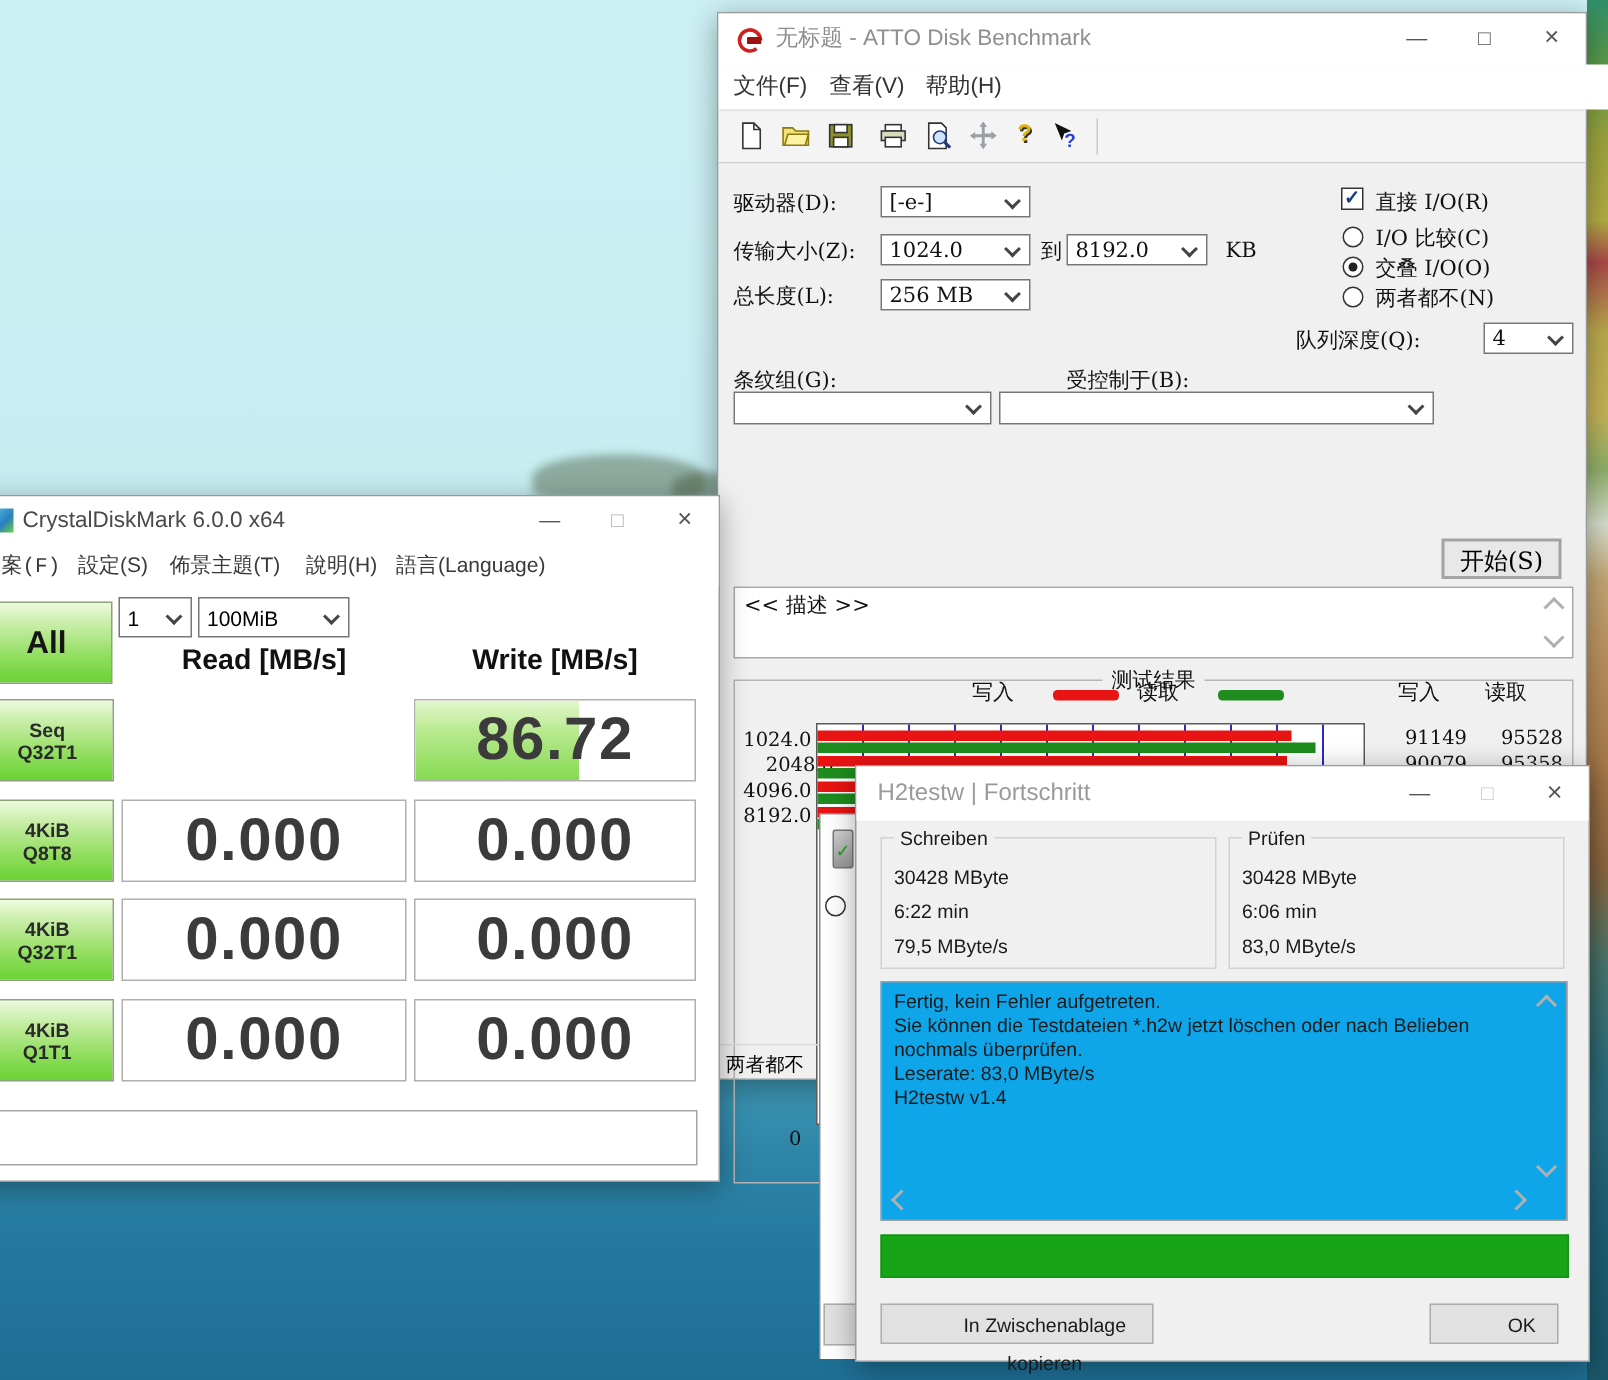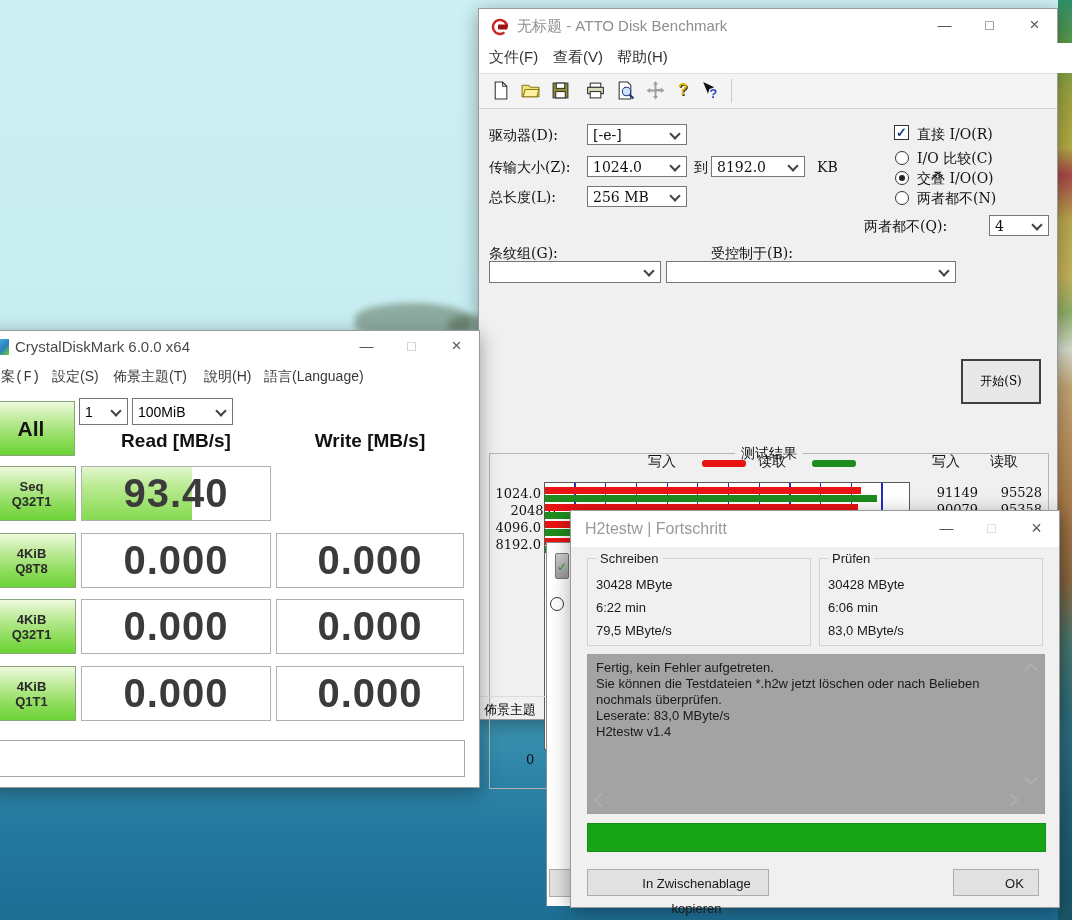--- a/index.html
+++ b/index.html
@@ -28,21 +28,21 @@
   #atto-menubar span{position:absolute;top:5px;}
   #atto-toolbar{left:0;top:64px;width:100%;height:36px;background:#f4f4f4;border-top:1px solid #e2e2e2;border-bottom:1px solid #cfcfcf;box-sizing:border-box;}
   .tbi{position:absolute;top:7px;width:22px;height:20px;text-align:center;}
   .tbi svg{width:19px;height:19px;}
   #atto-body{left:0;top:100px;width:100%;height:587px;background:#f0f0f0;font-family:"DejaVu Serif","Liberation Serif",serif;font-size:14px;color:#111;}
   .a-label{position:absolute;white-space:nowrap;}
   .a-combo{height:21px;font-size:14px;font-family:"DejaVu Serif",serif;}
   .cb{position:absolute;width:15px;height:15px;background:#fff;border:1px solid #333;box-sizing:border-box;text-align:center;line-height:13px;font-size:13px;color:#16407c;font-weight:bold;}
   .radio{position:absolute;width:14px;height:14px;border:1px solid #333;border-radius:50%;background:#fff;box-sizing:border-box;}
   .radio.sel::after{content:"";position:absolute;left:3px;top:3px;width:6px;height:6px;border-radius:50%;background:#222;}
-  #atto-start{position:absolute;left:482px;top:250px;width:80px;height:45px;border:2px solid #404040;background:#e8e8e8;font-size:12px;font-family:"DejaVu Serif",serif;line-height:23px;}
+  #atto-start{position:absolute;left:482px;top:250px;width:80px;height:27px;border:2px solid #a3a3a3;background:#e8e8e8;font-size:16px;font-family:"DejaVu Serif",serif;line-height:23px;}
   #atto-desc{position:absolute;left:10px;top:282px;width:560px;height:48px;background:#fff;border:1px solid #a7a7a7;box-sizing:border-box;}
   .sc{position:absolute;width:8px;height:8px;border-right:2px solid #b0b0b0;border-bottom:2px solid #b0b0b0;}
   #atto-group{position:absolute;left:10px;top:344px;width:560px;height:336px;border:1px solid #b5b5b5;box-sizing:border-box;}
   #atto-gtitle{position:absolute;left:50%;top:-9px;transform:translateX(-50%);background:#f0f0f0;padding:0 6px;font-size:14px;}
   #atto-plot{position:absolute;left:54px;top:28px;width:366px;height:268px;background:#fff;border:1px solid #5a5a5a;box-sizing:border-box;
     background-image:repeating-linear-gradient(90deg,transparent 0px,transparent 29.5px,#2a2acb 29.5px,#2a2acb 30.7px);}
   .bar{position:absolute;left:0;height:7px;}
   .bar.w{background:#e81313;}
   .bar.r{background:#1e8c1e;}
   .cat{position:absolute;left:-4px;width:52px;text-align:right;font-size:13px;transform:translateX(-52px);font-family:"DejaVu Serif",serif;}
@@ -64,21 +64,21 @@
   #h2sliver{left:546px;top:542px;width:24px;height:364px;background:#fff;border-left:1px solid #8a8a8a;border-top:1px solid #8a8a8a;box-sizing:border-box;}
   #usb{position:absolute;left:8px;top:10px;width:12px;height:24px;background:linear-gradient(180deg,#cfcfcf,#9a9a9a);border:1px solid #777;border-radius:2px;}
   #usb::after{content:"✓";position:absolute;left:1px;top:6px;color:#1f9e1f;font-weight:bold;font-size:12px;}
   #h2sliver .radio{left:3px;top:54px;}
   #h2sliver .btnstub{position:absolute;left:2px;top:326px;width:20px;height:26px;background:#e1e1e1;border:1px solid #adadad;}
   #h2{left:570px;top:510px;width:490px;height:398px;background:#f0f0f0;}
   #h2 .t-title{color:#9a9a9a;font-size:16px;}
   .h2group{position:absolute;top:47px;width:224px;height:88px;border:1px solid #d2d2d2;box-sizing:border-box;font-size:13px;color:#1a1a1a;}
   .h2group .gt{position:absolute;left:8px;top:-8px;background:#f0f0f0;padding:0 4px;}
   .h2group .gl{position:absolute;left:8px;white-space:nowrap;}
-  #h2log{position:absolute;left:16px;top:143px;width:458px;height:160px;background:#a3a3a3;border:1px solid #a0a0a0;box-sizing:border-box;font-size:13px;line-height:16px;color:#1a1a1a;}
+  #h2log{position:absolute;left:16px;top:143px;width:458px;height:160px;background:#0ea5e9;border:1px solid #a0a0a0;box-sizing:border-box;font-size:13px;line-height:16px;color:#1a1a1a;}
   #h2log .txt{position:absolute;left:8px;top:5px;right:24px;}
   #h2prog{position:absolute;left:16px;top:312px;width:459px;height:29px;background:#17a517;border:1px solid #129112;box-sizing:border-box;}
   .h2btn{position:absolute;top:358px;height:27px;font-size:13px;line-height:25px;color:#1a1a1a;}
 </style>
 </head>
 <body>
 
 <div id="screen">
   <div class="abs" id="sky"></div>
   <div class="abs palm" style="left:355px;top:303px;width:115px;height:30px;"></div>
@@ -164,36 +164,41 @@
         </div>
 
       <span class="cb" style="left:415px;top:16px;">✓</span>
       <span class="a-label" style="left:438px;top:17px;">直接 I/O(R)</span>
       <span class="radio" style="left:416px;top:42px;"></span>
       <span class="a-label" style="left:438px;top:41px;">I/O 比较(C)</span>
       <span class="radio sel" style="left:416px;top:62px;"></span>
       <span class="a-label" style="left:438px;top:61px;">交叠 I/O(O)</span>
       <span class="radio" style="left:416px;top:82px;"></span>
       <span class="a-label" style="left:438px;top:81px;">两者都不(N)</span>
-      <span class="a-label" style="left:385px;top:109px;">两者都不(Q):</span>
+      <span class="a-label" style="left:385px;top:109px;">队列深度(Q):</span>
       <div class="combo a-combo" style="left:510px;top:106px;width:60px;">
           <span class="val">4</span>
           <span class="chev"></span>
         </div>
 
       <span class="a-label" style="left:10px;top:136px;">条纹组(G):</span>
       <span class="a-label" style="left:232px;top:136px;">受控制于(B):</span>
       <div class="combo a-combo" style="left:10px;top:152px;width:172px;height:22px;">
           <span class="chev"></span>
         </div>
       <div class="combo a-combo" style="left:187px;top:152px;width:290px;height:22px;">
           <span class="chev"></span>
         </div>
       <button id="atto-start">开始(S)</button>
 
+      <div id="atto-desc">
+        <span class="a-label" style="left:6px;top:3px;">&lt;&lt; 描述 &gt;&gt;</span>
+        <span class="sc" style="right:7px;top:8px;transform:rotate(-135deg);"></span>
+        <span class="sc" style="right:7px;bottom:8px;transform:rotate(45deg);"></span>
+      </div>
 
       <div id="atto-group">
         <span id="atto-gtitle">测试结果</span>
         <span class="a-label" style="left:158px;top:-1px;">写入</span>
         <span class="legend-sw" style="left:212px;top:6px;background:#e81313;"></span>
         <span class="a-label" style="left:268px;top:-1px;">读取</span>
         <span class="legend-sw" style="left:322px;top:6px;background:#1e8c1e;"></span>
         <span class="a-label" style="left:442px;top:-1px;">写入</span>
         <span class="a-label" style="left:500px;top:-1px;">读取</span>
 
@@ -216,21 +221,21 @@
         <div class="valcell" style="left:424px;top:48px;">90079</div>
         <div class="valcell" style="left:488px;top:48px;">95358</div>
         <div class="valcell" style="left:424px;top:65px;">89777</div>
         <div class="valcell" style="left:488px;top:65px;">95358</div>
         <div class="valcell" style="left:424px;top:82px;">89777</div>
         <div class="valcell" style="left:488px;top:82px;">95189</div>
         <span class="a-label" style="left:36px;top:298px;font-size:13px;">0</span>
       </div>
     </div>
     <div class="abs" id="atto-status">
-      <span class="a-label" style="left:5px;top:4px;font-family:'DejaVu Serif',serif;">佈景主題</span>
+      <span class="a-label" style="left:5px;top:4px;font-family:'DejaVu Serif',serif;">两者都不</span>
     </div>
   </div>
 
   <div class="abs win" id="cdm">
     <div class="abs titlebar" style="height:32px;">
       <span class="abs" style="left:8px;top:8px;width:16px;height:16px;background:linear-gradient(135deg,#58c4e8,#2a7fc0 60%,#6bd236);"></span>
       <span class="abs t-title" style="left:30px;line-height:32px;">CrystalDiskMark 6.0.0 x64</span>
       <div class="abs t-btns" style="height:32px;">
         <div class="t-btn" style="height:32px;line-height:30px;">—</div>
         <div class="t-btn" style="height:32px;line-height:30px;color:#b0b0b0;">□</div>
@@ -253,23 +258,23 @@
         <span class="val">100MiB</span>
         <span class="chev"></span>
       </div>
     <div class="cdm-hdr" style="left:96px;width:190px;">Read [MB/s]</div>
     <div class="cdm-hdr" style="left:291px;width:188px;">Write [MB/s]</div>
 
     <div class="cdm-lbl grn" style="top:135px;height:55px;">
         <span>Seq</span>
         <span>Q32T1</span>
       </div>
-    <div class="cdm-cell" style="left:96px;top:135px;width:190px;">
+    <div class="cdm-cell" style="left:291px;top:135px;width:188px;">
         <div class="cdm-fill" style="width: 58.5%;"></div>
-        <div class="cdm-num">93.40</div>
+        <div class="cdm-num">86.72</div>
       </div>
 
     <div class="cdm-lbl grn" style="top:202px;height:55px;">
         <span>4KiB</span>
         <span>Q8T8</span>
       </div>
     <div class="cdm-cell" style="left:96px;top:202px;width:190px;">
         <div class="cdm-num">0.000</div>
       </div>
     <div class="cdm-cell" style="left:291px;top:202px;width:188px;">

